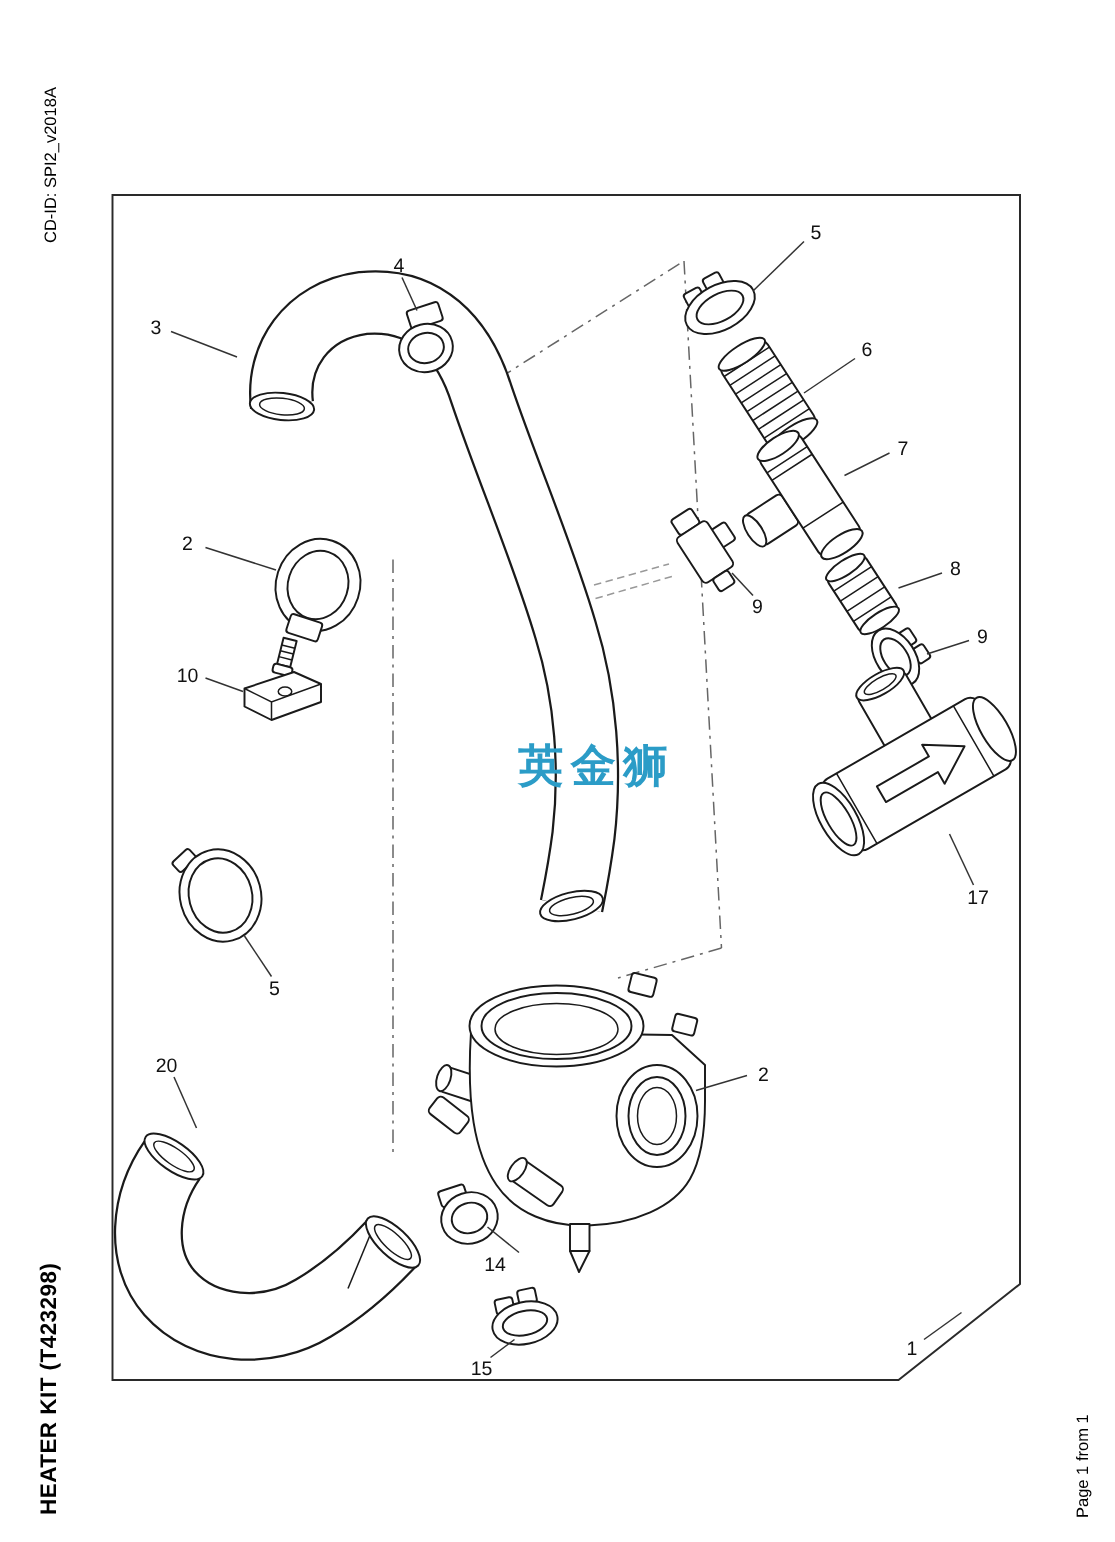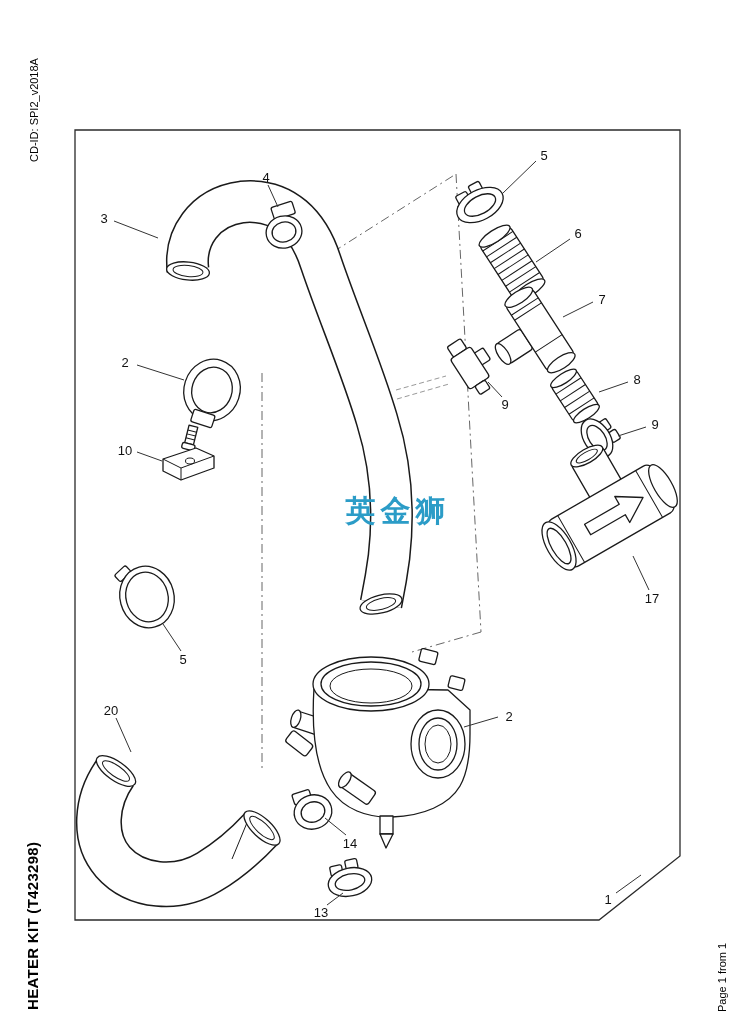--- a/index.html
+++ b/index.html
@@ -223,16 +223,16 @@
 <span class="callout" style="left:266px;top:177px">4</span>
 <span class="callout" style="left:544px;top:155px">5</span>
 <span class="callout" style="left:578px;top:233px">6</span>
 <span class="callout" style="left:602px;top:299px">7</span>
 <span class="callout" style="left:637px;top:379px">8</span>
 <span class="callout" style="left:655px;top:424px">9</span>
 <span class="callout" style="left:652px;top:598px">17</span>
 <span class="callout" style="left:125px;top:362px">2</span>
 <span class="callout" style="left:125px;top:450px">10</span>
 <span class="callout" style="left:111px;top:710px">20</span>
-<span class="callout" style="left:350px;top:843px">14</span>
-<span class="callout" style="left:321px;top:912px">13</span>
+<span class="callout" style="left:330px;top:843px">14</span>
+<span class="callout" style="left:321px;top:912px">15</span>
 <span class="callout" style="left:183px;top:659px">5</span>
 <span class="callout" style="left:505px;top:404px">9</span>
 
 </body></html>

